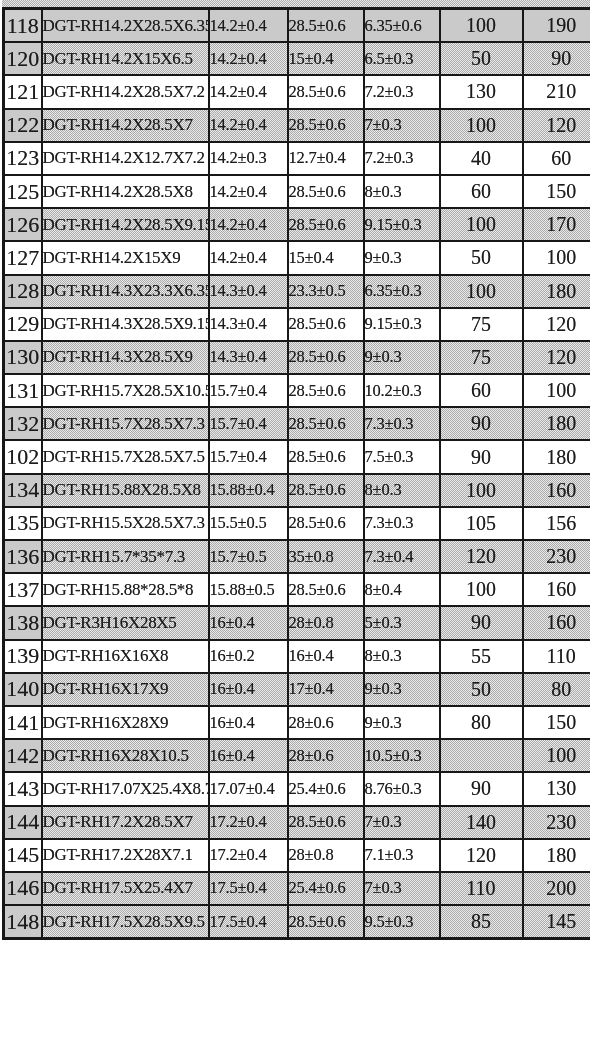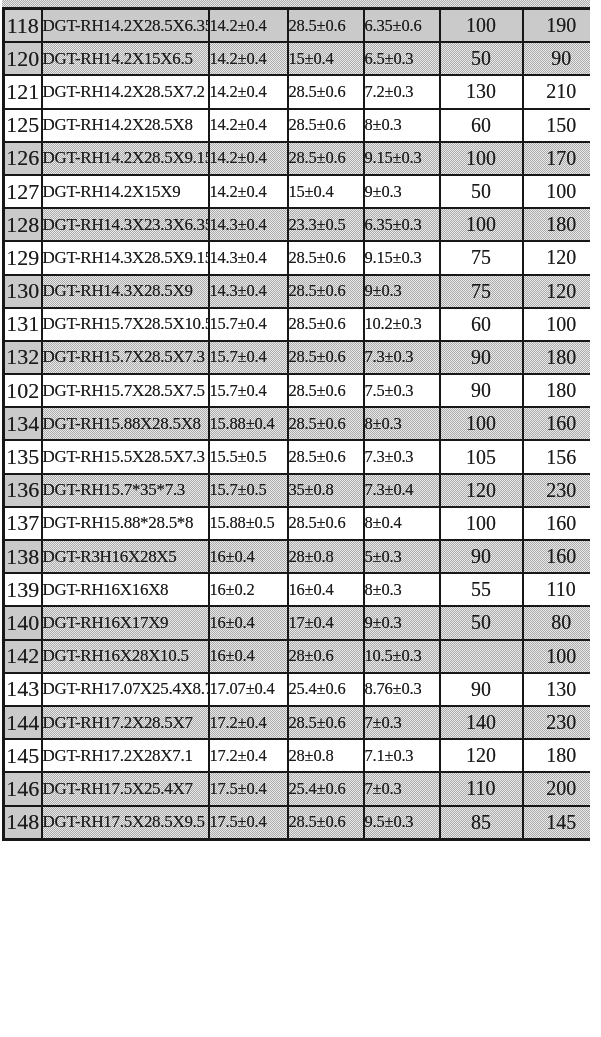--- a/index.html
+++ b/index.html
@@ -95,20 +95,38 @@
   </tr>
         <tr>
     <td class="c-no">121</td>
     <td class="c-part">DGT-RH14.2X28.5X7.2</td>
     <td class="c-dim">14.2±0.4</td>
     <td class="c-dim">28.5±0.6</td>
     <td class="c-dim">7.2±0.3</td>
     <td class="c-val">130</td>
     <td class="c-val">210</td>
   </tr>
+        <tr class="shaded">
+    <td class="c-no">122</td>
+    <td class="c-part">DGT-RH14.2X28.5X7</td>
+    <td class="c-dim">14.2±0.4</td>
+    <td class="c-dim">28.5±0.6</td>
+    <td class="c-dim">7±0.3</td>
+    <td class="c-val">100</td>
+    <td class="c-val">120</td>
+  </tr>
+        <tr>
+    <td class="c-no">123</td>
+    <td class="c-part">DGT-RH14.2X12.7X7.2</td>
+    <td class="c-dim">14.2±0.3</td>
+    <td class="c-dim">12.7±0.4</td>
+    <td class="c-dim">7.2±0.3</td>
+    <td class="c-val">40</td>
+    <td class="c-val">60</td>
+  </tr>
         <tr>
     <td class="c-no">125</td>
     <td class="c-part">DGT-RH14.2X28.5X8</td>
     <td class="c-dim">14.2±0.4</td>
     <td class="c-dim">28.5±0.6</td>
     <td class="c-dim">8±0.3</td>
     <td class="c-val">60</td>
     <td class="c-val">150</td>
   </tr>
         <tr class="shaded">
@@ -238,20 +256,29 @@
     <td class="c-val">110</td>
   </tr>
         <tr class="shaded">
     <td class="c-no">140</td>
     <td class="c-part">DGT-RH16X17X9</td>
     <td class="c-dim">16±0.4</td>
     <td class="c-dim">17±0.4</td>
     <td class="c-dim">9±0.3</td>
     <td class="c-val">50</td>
     <td class="c-val">80</td>
+  </tr>
+        <tr>
+    <td class="c-no">141</td>
+    <td class="c-part">DGT-RH16X28X9</td>
+    <td class="c-dim">16±0.4</td>
+    <td class="c-dim">28±0.6</td>
+    <td class="c-dim">9±0.3</td>
+    <td class="c-val">80</td>
+    <td class="c-val">150</td>
   </tr>
         <tr class="shaded">
     <td class="c-no">142</td>
     <td class="c-part">DGT-RH16X28X10.5</td>
     <td class="c-dim">16±0.4</td>
     <td class="c-dim">28±0.6</td>
     <td class="c-dim">10.5±0.3</td>
     <td class="c-val"></td>
     <td class="c-val">100</td>
   </tr>

